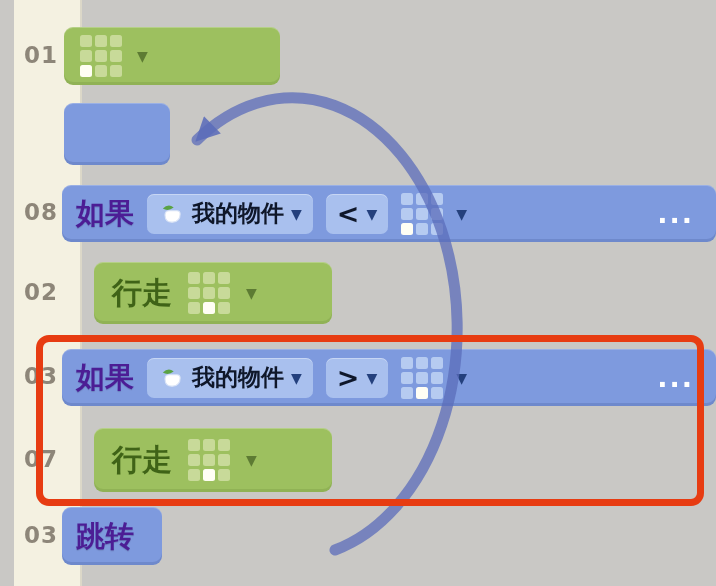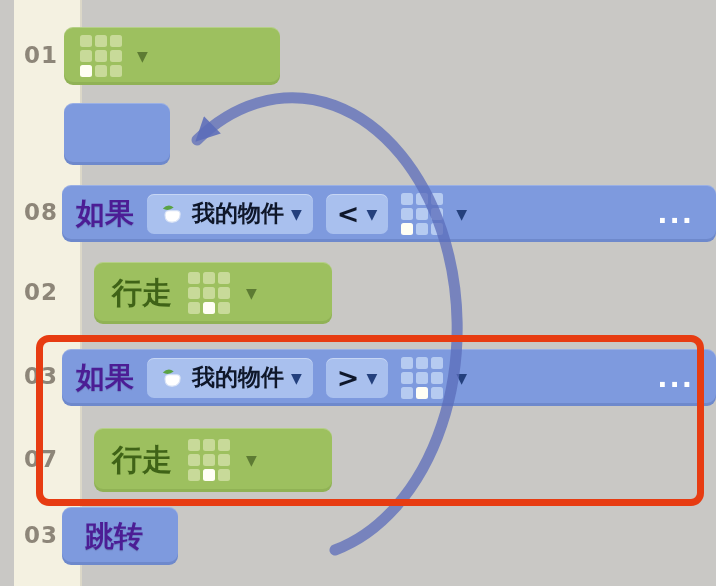--- a/index.html
+++ b/index.html
@@ -28,21 +28,21 @@
   }
   .green { background:#9dc05f; box-shadow: inset 0 -3px 0 rgba(60,80,20,.12), inset 0 1px 0 rgba(255,255,255,.25); }
   .blue  { background:#7e9ade; box-shadow: inset 0 -3px 0 rgba(20,40,100,.15), inset 0 1px 0 rgba(255,255,255,.22); }
 
   #row-pickup { left:64px; top:27px;  width:216px; height:58px; gap:15px; padding-left:16px; }
   #placeholder{ left:64px; top:103px; width:106px; height:62px; }
   #row-if1    { left:62px; top:185px; right:0;    height:57px; gap:13px; padding-left:14px; }
   #row-walk1  { left:94px; top:262px; width:238px; height:62px; gap:16px; padding-left:18px; }
   #row-if2    { left:62px; top:349px; right:0;    height:57px; gap:13px; padding-left:14px; }
   #row-walk2  { left:94px; top:428px; width:238px; height:64px; gap:16px; padding-left:18px; }
-  #row-jump   { left:62px; top:507px; width:116px; height:58px; padding-left:23px;font-family:Liberation Serif, serif; }
+  #row-jump   { left:62px; top:507px; width:100px; height:58px; padding-left:14px;font-family:Liberation Serif, serif; }
 
   .glabel { color:#3f6317; font-weight:bold; font-size:30px; line-height:1; }
   .wlabel { color:#4c1d95; font-weight:bold; font-size:29px; line-height:1;
             text-shadow:0 1px 1px rgba(0,0,0,.15); }
 
   
   .grid {
     display:grid; grid-template-columns:repeat(3,12px); grid-template-rows:repeat(3,12px);
     gap:3px;
   }

